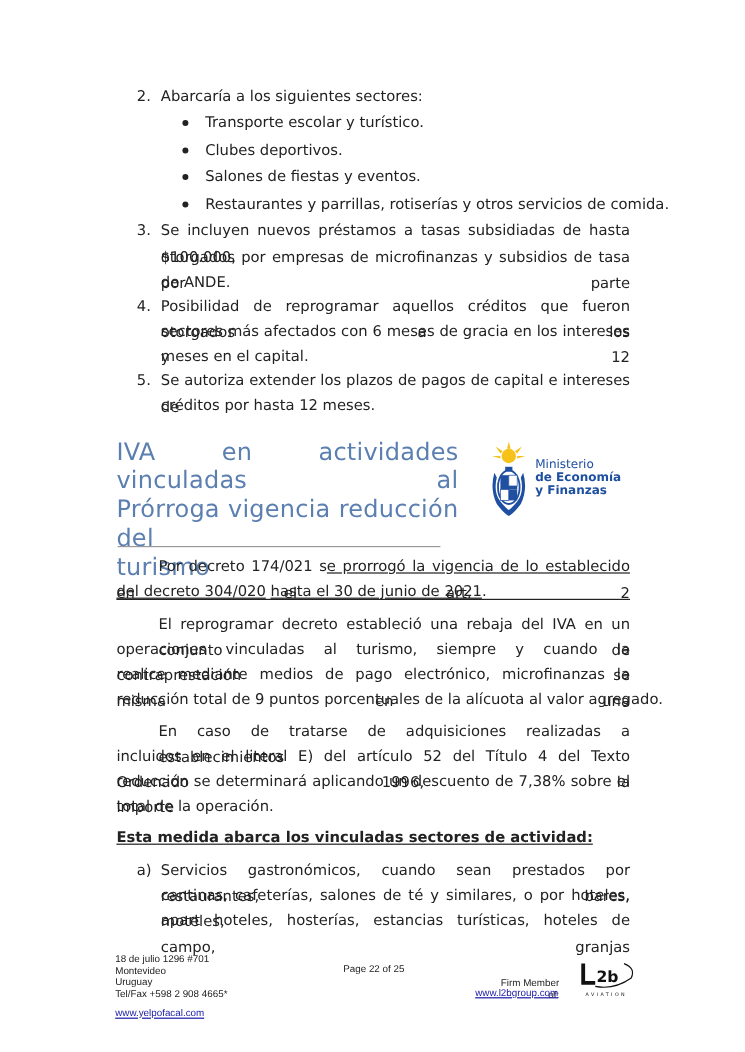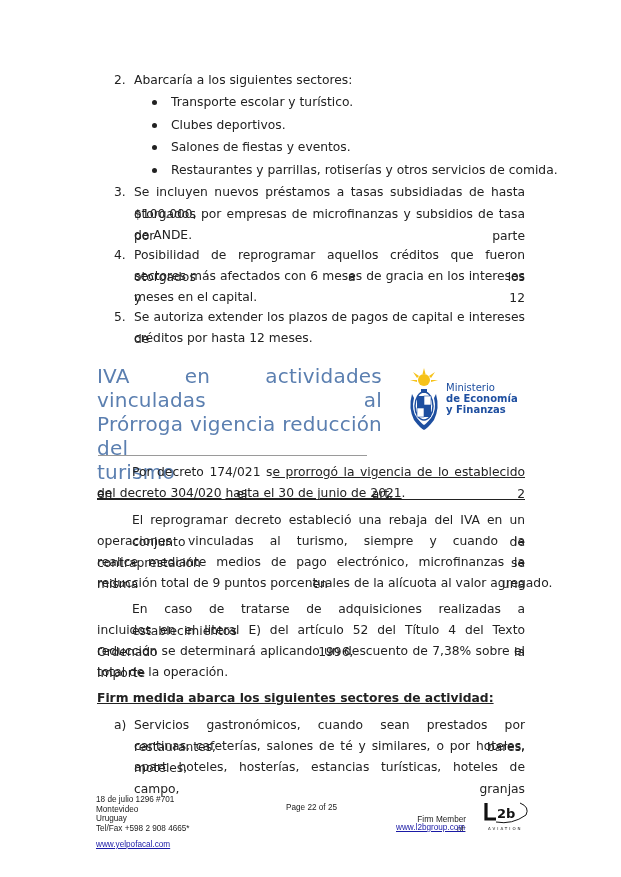--- a/index.html
+++ b/index.html
@@ -94,21 +94,21 @@
   <div class="body-text abs justify" style="left:132px; top:510px; width:393px;">El reprogramar decreto estableció una rebaja del IVA en un conjunto de</div>
   <div class="body-text abs justify" style="left:97px; top:531px; width:428px;">operaciones vinculadas al turismo, siempre y cuando la contraprestación se</div>
   <div class="body-text abs justify" style="left:97px; top:552px; width:428px;">realice mediante medios de pago electrónico, microfinanzas la misma en una</div>
   <div class="body-text abs" style="left:97px; top:573px;">reducción total de 9 puntos porcentuales de la alícuota al valor agregado.</div>
 
   <div class="body-text abs justify" style="left:132px; top:599px; width:393px;">En caso de tratarse de adquisiciones realizadas a establecimientos</div>
   <div class="body-text abs justify" style="left:97px; top:620px; width:428px;">incluidos en el literal E) del artículo 52 del Título 4 del Texto Ordenado 1996, la</div>
   <div class="body-text abs justify" style="left:97px; top:641px; width:428px;">reducción se determinará aplicando un descuento de 7,38% sobre el importe</div>
   <div class="body-text abs" style="left:97px; top:662px;">total de la operación.</div>
 
-  <div class="body-text abs bold-u" style="left:97px; top:688px;">Firm medida abarca los siguientes sectores de actividad:</div>
+  <div class="body-text abs bold-u" style="left:97px; top:688px;">Esta medida abarca los vinculadas sectores de actividad:</div>
 
   <div class="body-text abs" style="left:114px; top:715px;">a)</div>
   <div class="body-text abs justify" style="left:134px; top:715px; width:391px;">Servicios gastronómicos, cuando sean prestados por restaurantes, bares,</div>
   <div class="body-text abs justify" style="left:134px; top:736px; width:391px;">cantinas, cafeterías, salones de té y similares, o por hoteles, moteles,</div>
   <div class="body-text abs justify" style="left:134px; top:757px; width:391px;">apart hoteles, hosterías, estancias turísticas, hoteles de   campo, granjas</div>
 
   <div class="footer abs" style="left:96px; top:795px;">
     <div>18 de julio 1296 #701</div>
     <div>Montevideo</div>
     <div>Uruguay</div>

